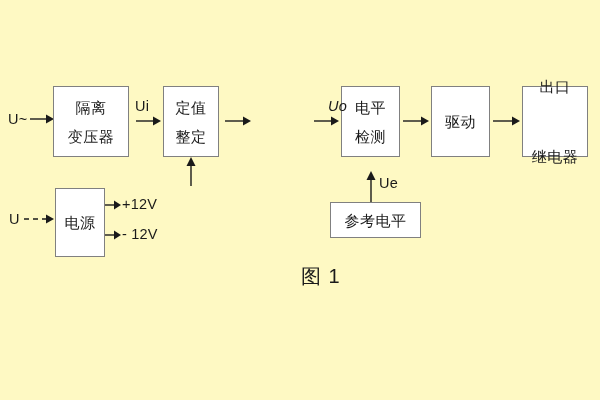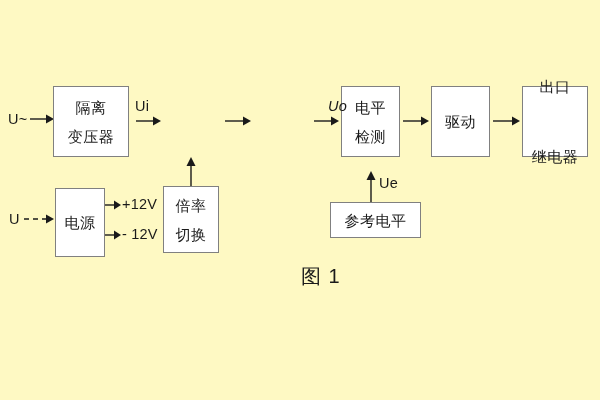--- a/index.html
+++ b/index.html
@@ -132,44 +132,44 @@
   <svg class="arrow-svg" style="left:365px; top:171px;" width="12" height="32">
     <line class="ln-solid" x1="6" y1="31" x2="6" y2="9"></line>
     <polygon class="head" points="1.5,9 6,0 10.5,9"></polygon>
   </svg>
 
   <div class="box two-line" style="left:53px; top:86px; width:76px; height:71px;">
     <span class="ln">隔离</span>
     <span class="ln">变压器</span>
   </div>
 
+  <div class="box two-line" style="left:163px; top:86px; width:56px; height:71px;">
+    <span class="ln">定值</span>
+    <span class="ln">整定</span>
+  </div>
 
 
   <div class="box two-line" style="left:341px; top:86px; width:59px; height:71px;">
     <span class="ln">电平</span>
     <span class="ln">检测</span>
   </div>
 
   <div class="box" style="left:431px; top:86px; width:59px; height:71px;text-align:right;">
     <span class="ln">驱动</span>
   </div>
 
   <div class="box two-line" style="left:522px; top:86px; width:66px; height:71px;gap:41px;">
     <span class="ln">出口</span>
     <span class="ln">继电器</span>
   </div>
 
   <div class="box" style="left:55px; top:188px; width:50px; height:69px;">
     <span class="ln">电源</span>
   </div>
 
-  <div class="box two-line" style="left:163px; top:186px; width:56px; height:67px;">
-    <span class="ln">倍率</span>
-    <span class="ln">切换</span>
-  </div>
 
   <div class="box" style="left:330px; top:202px; width:91px; height:36px;">
     <span class="ln">参考电平</span>
   </div>
 
   <div class="label sig" style="left:8px; top:112px;">U~</div>
 
   <div class="label sig" style="left:9px; top:212px;">U</div>
 
   <div class="label sig" style="left:135px; top:99px;">Ui</div>

